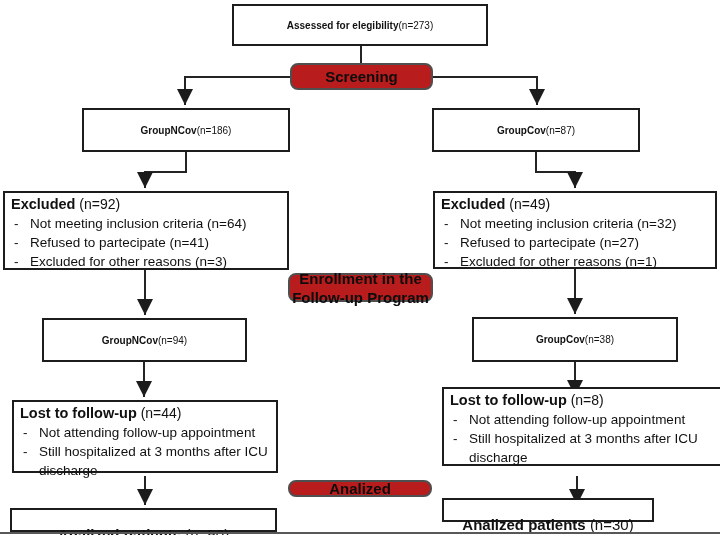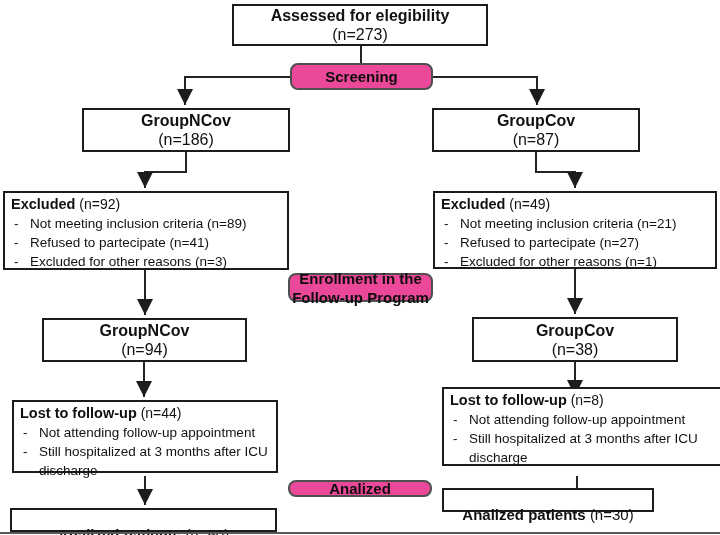--- a/index.html
+++ b/index.html
@@ -6,27 +6,27 @@
   .canvas{
     position:relative;width:720px;height:535px;background:#ffffff;
     font-family:"Liberation Sans",sans-serif;color:#111;overflow:hidden;
   }
   svg.connectors{position:absolute;left:0;top:0;}
   .box{
     position:absolute;box-sizing:border-box;background:#ffffff;
     border:2px solid #1c1c1c;
   }
   .center-box{
-    display:flex;flex-direction:column;align-items:center;justify-content:center;
-    text-align:center;font-size:16px;line-height:19px;
+    display:flex;flex-direction:row;align-items:center;justify-content:center;
+    text-align:center;font-size:10px;line-height:19px;
   }
   .bold{font-weight:bold;}
   .count{font-weight:normal;}
   .stage{
-    position:absolute;box-sizing:border-box;background:#ec4899;
+    position:absolute;box-sizing:border-box;background:#b91c1c;
     border:2.5px solid #4f4f4f;border-radius:8px;
     display:flex;flex-direction:column;align-items:center;justify-content:center;
     text-align:center;font-weight:bold;font-size:15px;line-height:19px;color:#0d0d0d;
   }
   .list-box{padding:2px 5px 4px 6px;font-size:13.5px;line-height:19px;}
   .list-title{font-size:14px;}
   .list-title .bold{font-size:14.5px;}
   .list-item{display:flex;align-items:flex-start;}
   .list-item .dash{flex:0 0 16px;width:16px;padding-left:3px;}
   .oneline-box{
@@ -80,40 +80,40 @@
     <div class="count">(n=87)</div>
   </div>
 
   <div class="box list-box" style="left:3px;top:191px;width:286px;height:79px">
     <div class="list-title">
       <span class="bold">Excluded</span>
       <span class="count">(n=92)</span>
     </div>
     <div class="list-item">
       <span class="dash">-</span>
-      <span>Not meeting inclusion criteria (n=89)</span>
+      <span>Not meeting inclusion criteria (n=64)</span>
     </div>
     <div class="list-item">
       <span class="dash">-</span>
       <span>Refused to partecipate (n=41)</span>
     </div>
     <div class="list-item">
       <span class="dash">-</span>
       <span>Excluded for other reasons (n=3)</span>
     </div>
   </div>
 
   <div class="box list-box" style="left:433px;top:191px;width:284px;height:78px">
     <div class="list-title">
       <span class="bold">Excluded</span>
       <span class="count">(n=49)</span>
     </div>
     <div class="list-item">
       <span class="dash">-</span>
-      <span>Not meeting inclusion criteria (n=21)</span>
+      <span>Not meeting inclusion criteria (n=32)</span>
     </div>
     <div class="list-item">
       <span class="dash">-</span>
       <span>Refused to partecipate (n=27)</span>
     </div>
     <div class="list-item">
       <span class="dash">-</span>
       <span>Excluded for other reasons (n=1)</span>
     </div>
   </div>
@@ -165,19 +165,19 @@
 
   <div class="stage" style="left:288px;top:480px;width:144px;height:17px">
     <div>Analized</div>
   </div>
 
   <div class="box oneline-box" style="left:10px;top:508px;width:267px;height:24px">
     <span class="bold">Analized patients</span>
     <span class="count">(n=50)</span>
   </div>
 
-  <div class="box oneline-box" style="left:442px;top:488px;width:212px;height:24px">
+  <div class="box oneline-box" style="left:442px;top:498px;width:212px;height:24px">
     <span class="bold">Analized patients</span>
     <span class="count">(n=30)</span>
   </div>
 
   <div class="bottom-rule"></div>
 </div>
 
 </body></html>

